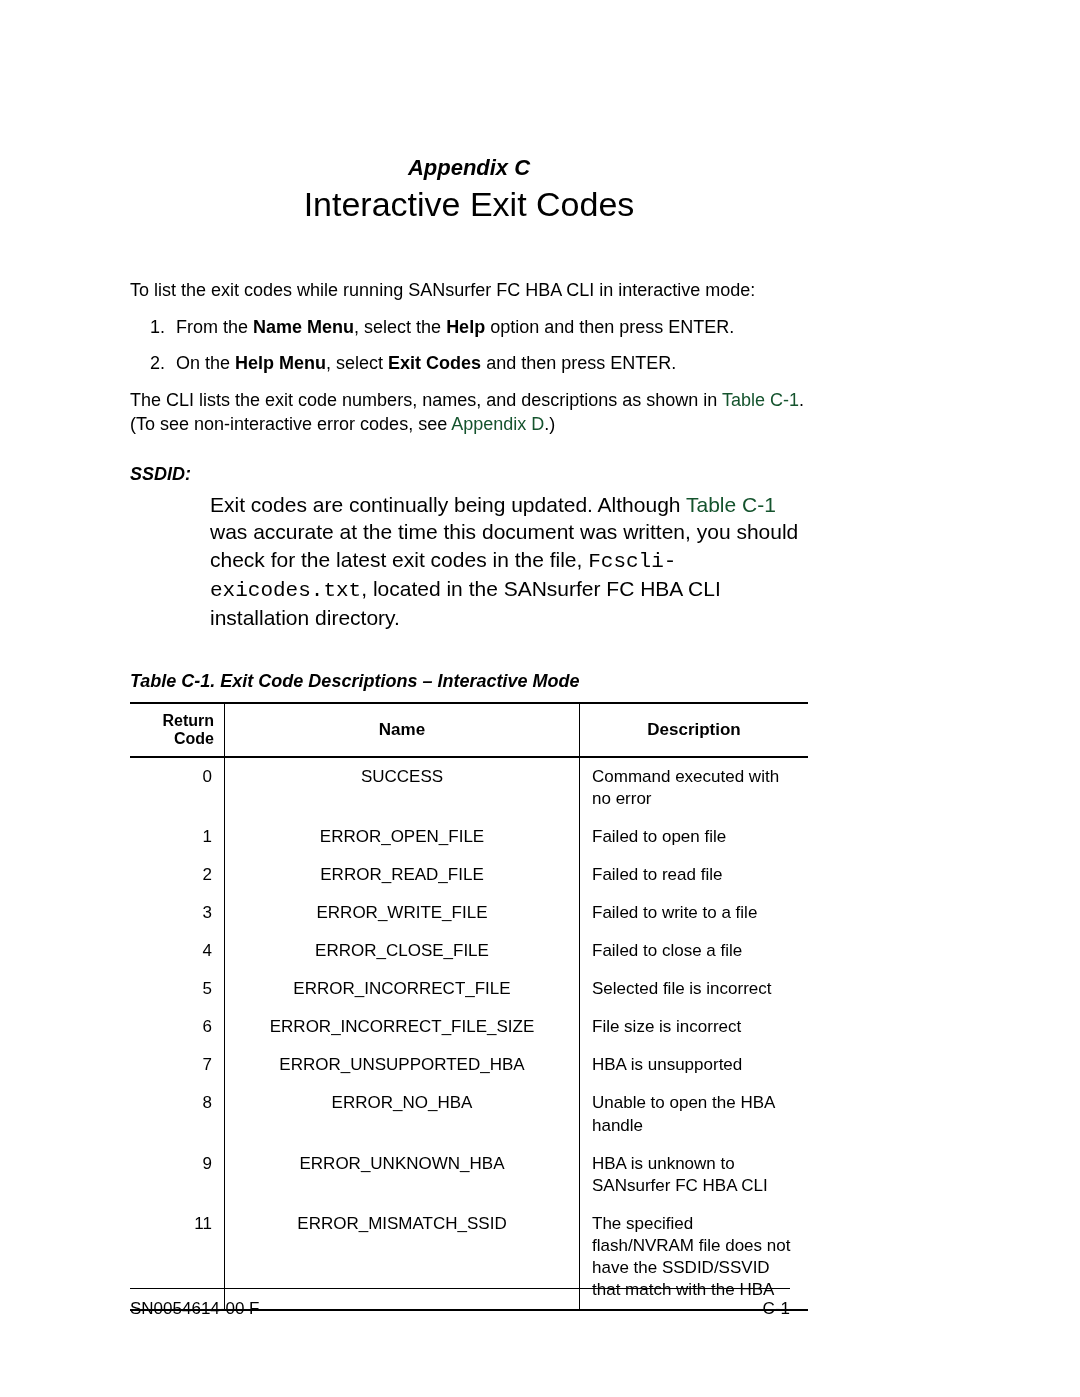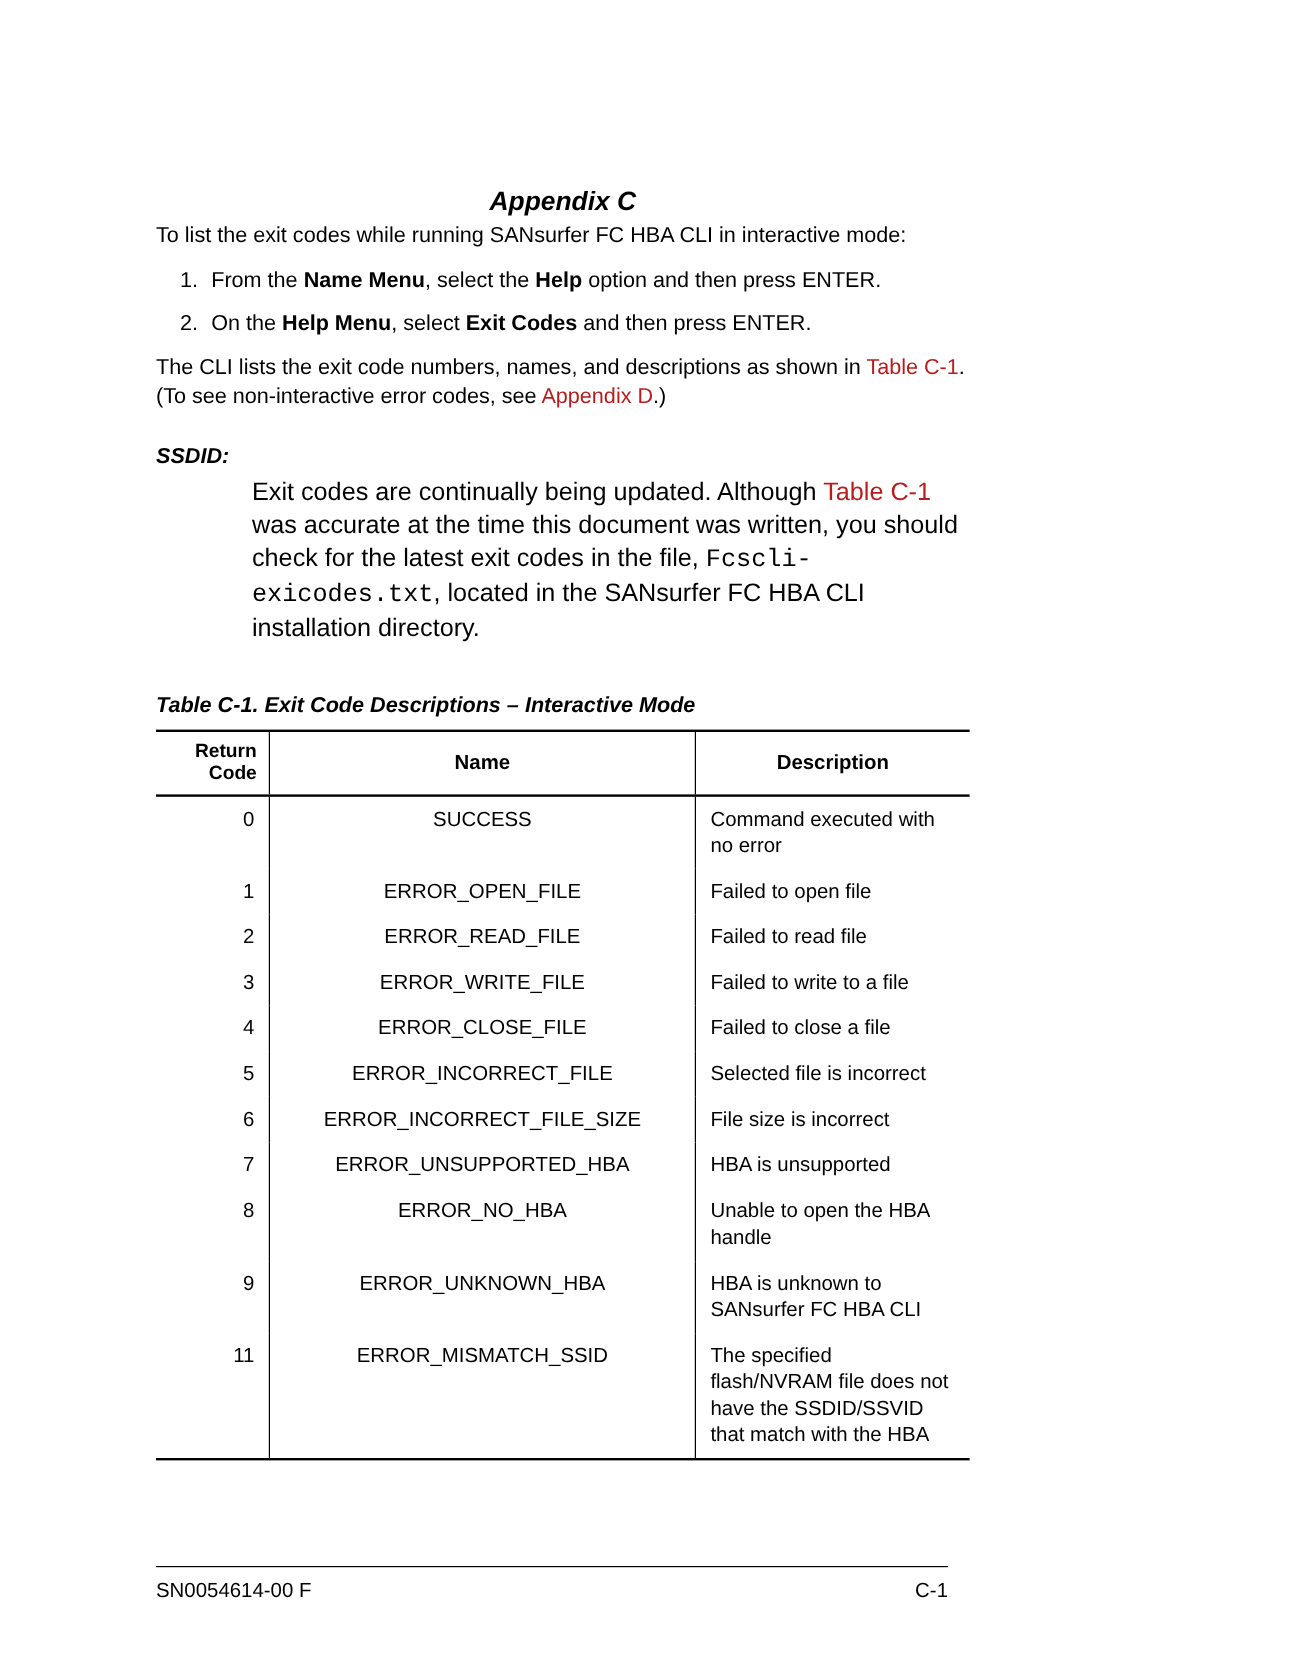--- a/index.html
+++ b/index.html
@@ -38,21 +38,21 @@
     margin: 0 0 14px 0;
     padding: 0 0 0 40px;
   }
   .ol li {
     font-size: 18px;
     line-height: 1.3;
     margin-bottom: 12px;
     padding-left: 6px;
   }
   .bold { font-weight: bold; }
-  .link { color: #b91c1c; }
+  .link { color: #14532d; }
   .note-heading {
     font-style: italic;
     font-weight: bold;
     font-size: 18px;
     margin: 28px 0 6px 0;
   }
   .note-body {
     font-size: 21px;
     line-height: 1.3;
     padding-left: 80px;
@@ -96,34 +96,35 @@
     line-height: 1.3;
   }
   table.codes tbody tr:last-child td {
     border-bottom: 2px solid #000;
   }
   table.codes th:nth-child(1) { line-height:1.1; font-size:16px;}
   .footer {
     position: absolute;
     left: 130px;
     right: 130px;
-    bottom: 61px;
+    bottom: 78px;
     border-top: 1px solid #000;
     padding-top: 10px;
     display: flex;
     justify-content: space-between;
     font-size: 17px;
   }
 </style>
 </head>
 <body>
 
 <div class="page">
 
   <div class="appendix">Appendix C</div>
+  <div class="title">Interactive Exit Codes</div>
 
   <p class="para">To list the exit codes while running SANsurfer FC HBA CLI in interactive mode:</p>
 
   <ol class="ol">
     <li>
       <span>From the </span><span class="bold">Name Menu</span><span>, select the </span><span class="bold">Help</span><span> option and then press ENTER.</span>
     </li>
     <li>
       <span>On the </span><span class="bold">Help Menu</span><span>, select </span><span class="bold">Exit Codes</span><span> and then press ENTER.</span>
     </li>

